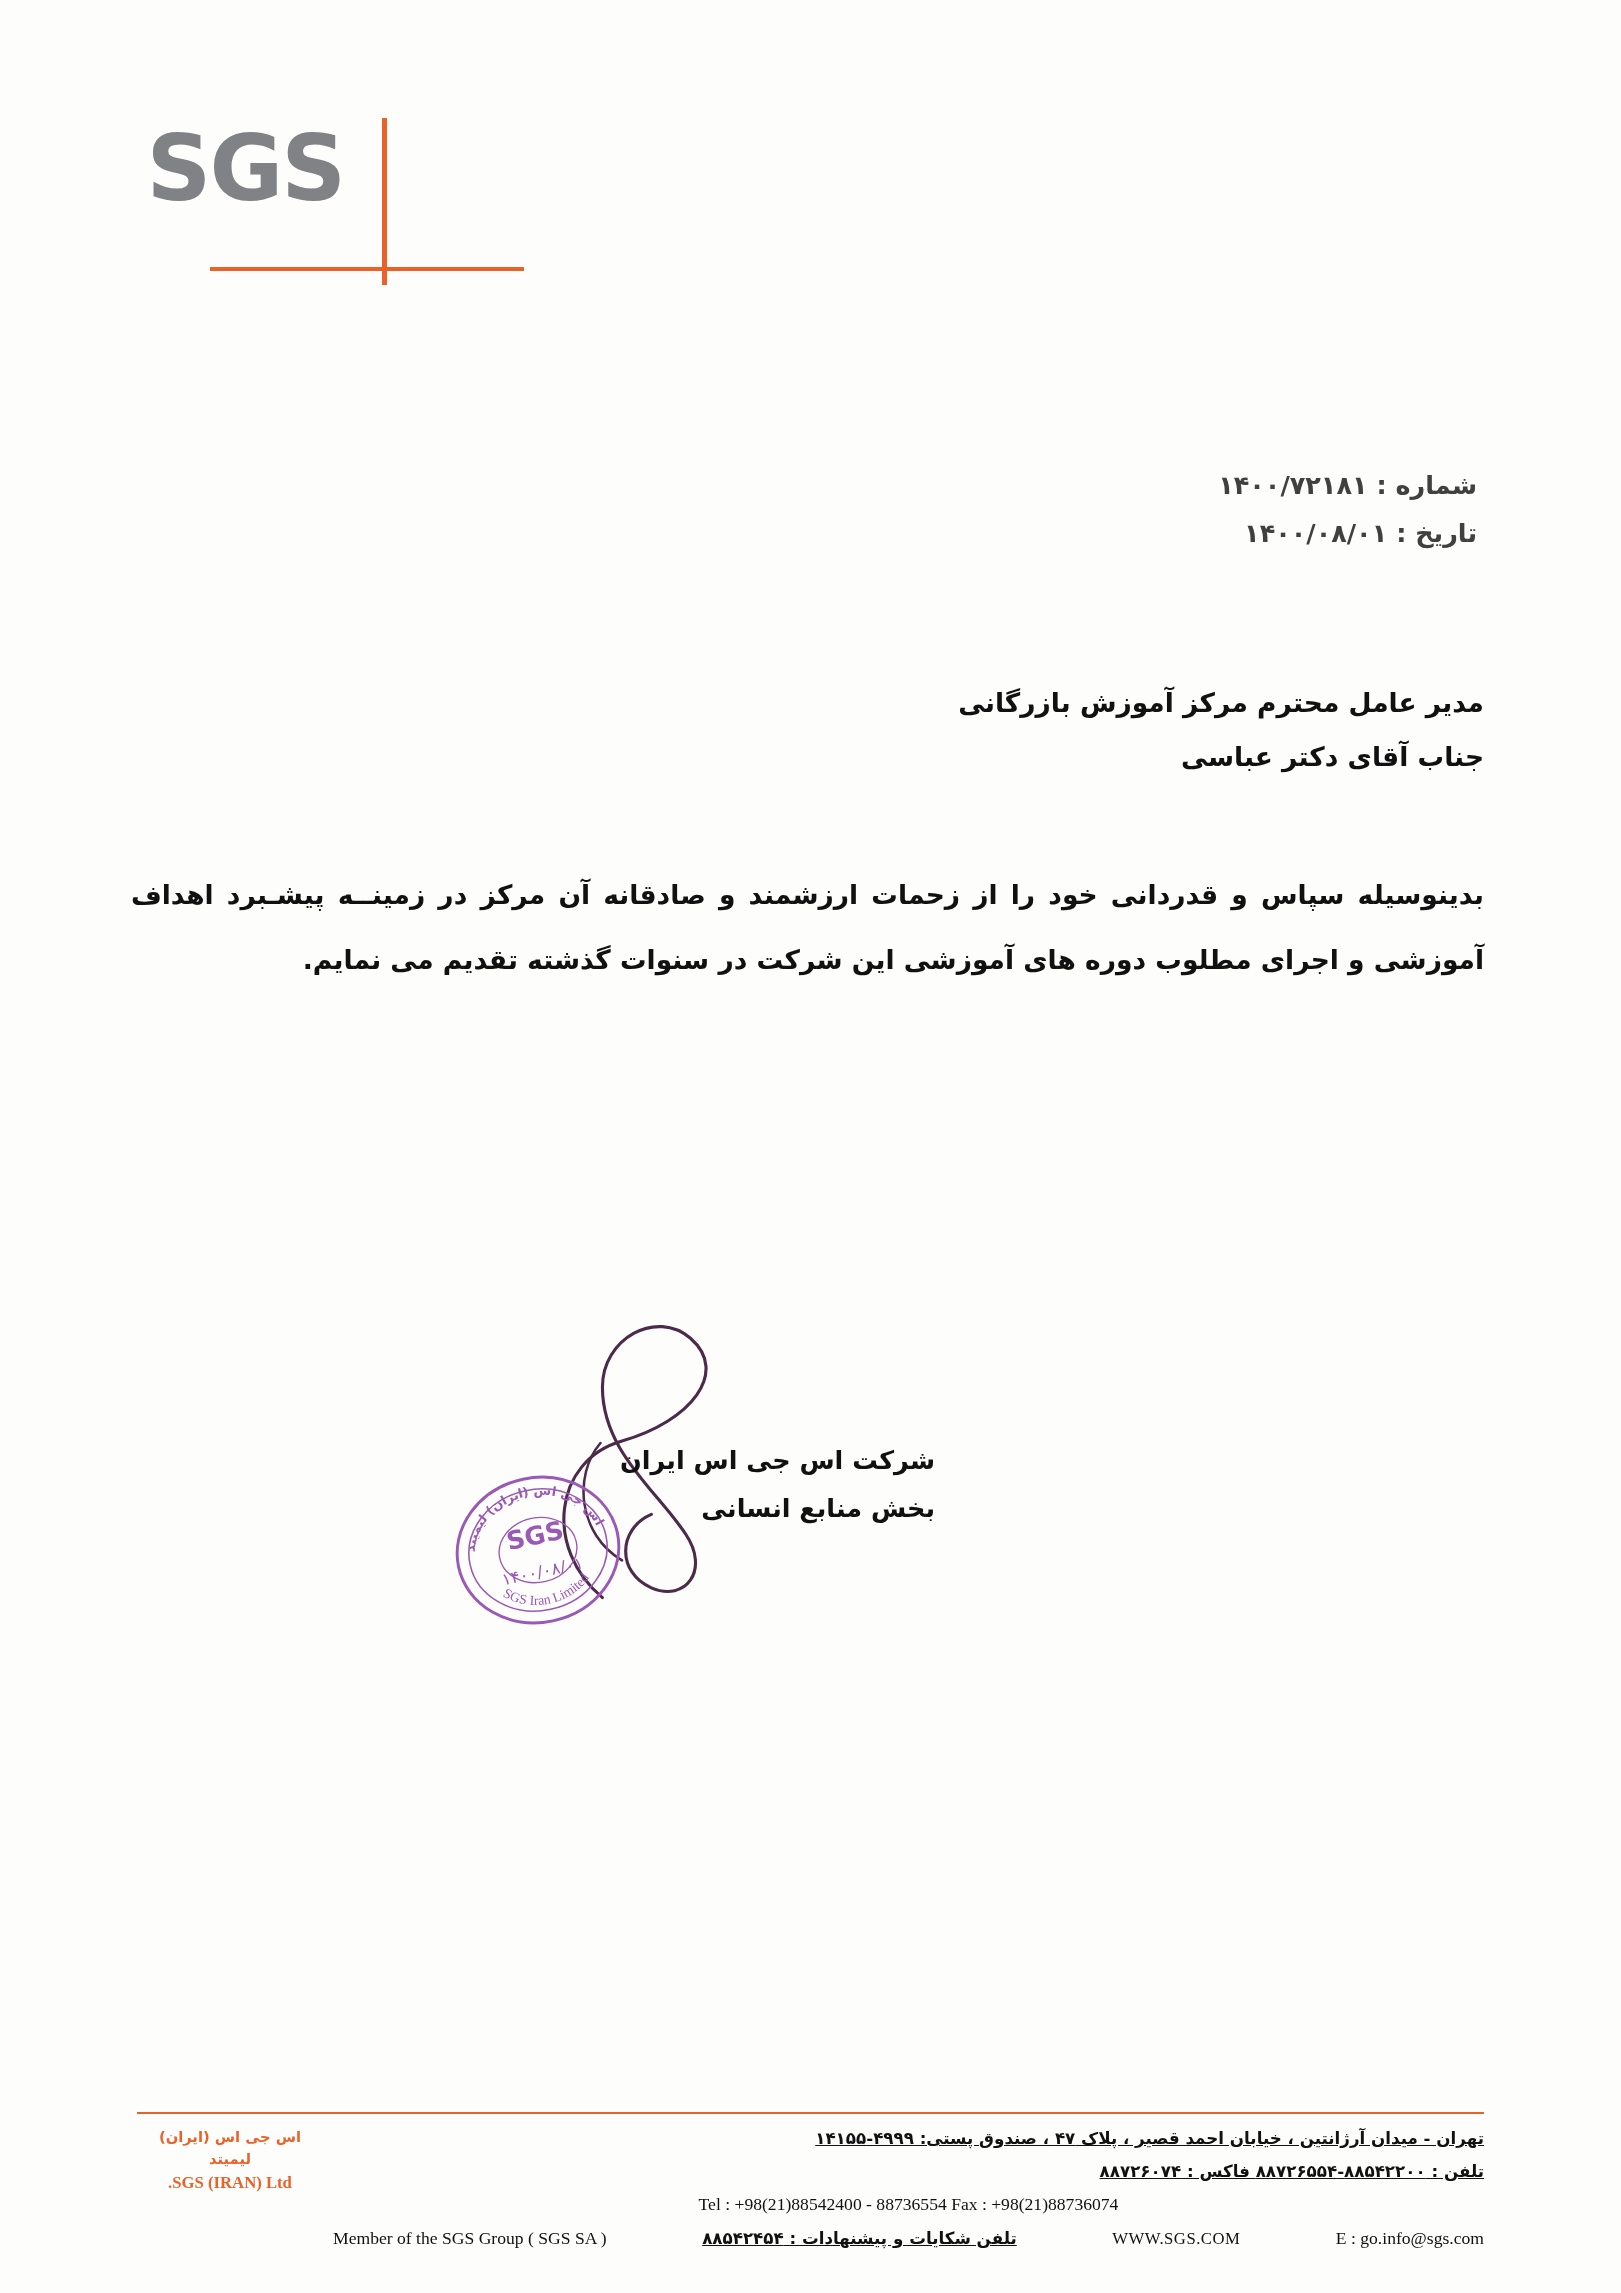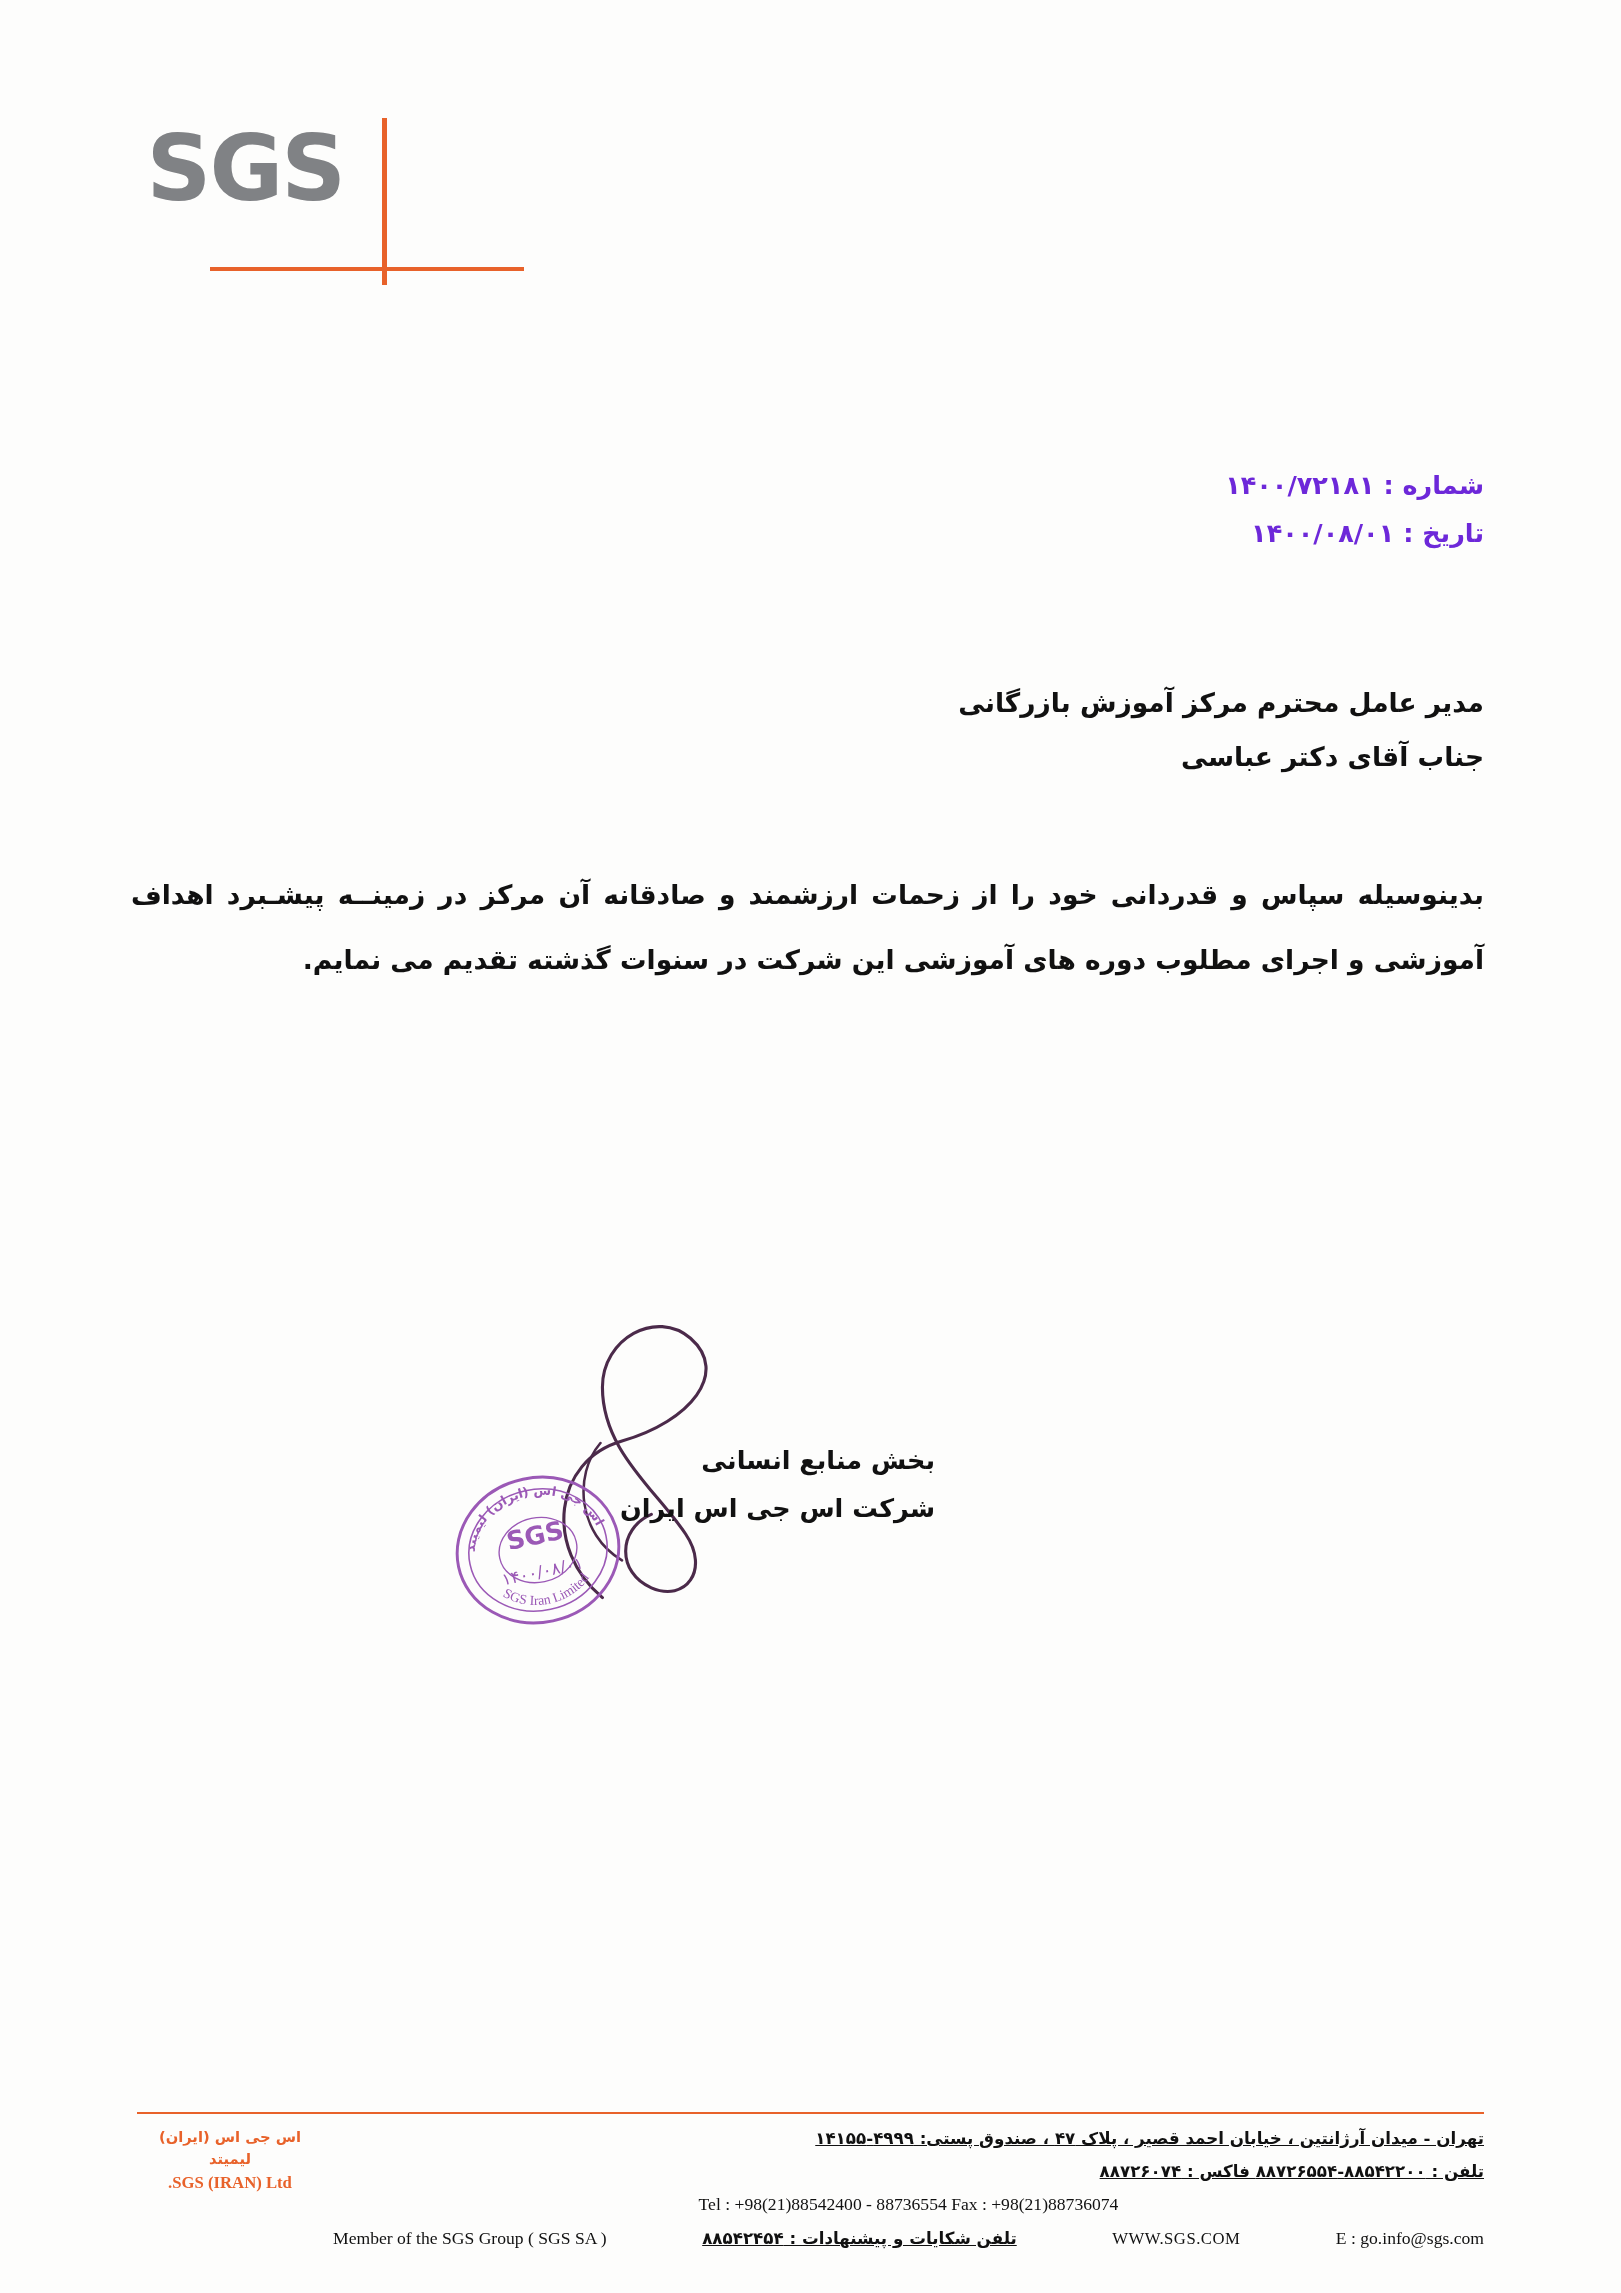--- a/index.html
+++ b/index.html
@@ -55,26 +55,26 @@
     top: 149px;
     width: 314px;
     height: 3.9px;
     background: #e8622a;
   }
 
   
   .ref-block {
     position: absolute;
     top: 461px;
-    right: 137px;
+    right: 144px;
     text-align: right;
     direction: rtl;
     font-size: 25.5px;
     line-height: 1.9;
-    color: #6d28d9;
+    color: #404040;
     font-weight: bold;
   }
   .ref-line { white-space: nowrap; }
 
   
   .addressee {
     position: absolute;
     top: 676px;
     right: 137px;
     text-align: right;
@@ -239,22 +239,22 @@
   <div class="body-copy">
     <p>بدینوسیله سپاس و قدردانی خود را از زحمات ارزشمند و صادقانه آن مرکز در زمینــه پیشـبرد اهداف آموزشی و اجرای مطلوب دوره های آموزشی این شرکت در سنوات گذشته تقدیم می نمایم.</p>
   </div>
 
   <div class="sig-area">
     <svg class="sig-scribble" viewBox="0 0 280 330">
       <path d="M120 300 C 60 250, 70 160, 140 140 C 210 120, 250 70, 210 35 C 175 5, 120 35, 120 85 C 120 150, 175 190, 205 235 C 230 272, 205 305, 170 290 C 135 275, 135 230, 170 215" fill="none" stroke="#4b2a4a" stroke-width="3.2" stroke-linecap="round"></path>
       <path d="M118 142 C 90 175, 95 235, 140 262" fill="none" stroke="#4b2a4a" stroke-width="2.6" stroke-linecap="round"></path>
     </svg>
     <div class="sig-text">
+      <div>شرکت اس جی اس ایران</div>
       <div>بخش منابع انسانی</div>
-      <div>شرکت اس جی اس ایران</div>
     </div>
   </div>
 
   <div class="stamp">
     <svg viewBox="0 0 210 185" width="206" height="181">
       <g transform="rotate(-12 105 92)">
         <ellipse cx="105" cy="92" rx="83" ry="74" fill="none" stroke="#9b59b6" stroke-width="3"></ellipse>
         <ellipse cx="105" cy="92" rx="71" ry="62" fill="none" stroke="#9b59b6" stroke-width="1.6"></ellipse>
         <ellipse cx="105" cy="92" rx="40" ry="33" fill="none" stroke="#9b59b6" stroke-width="1.4"></ellipse>
         <path id="arcTop" d="M 40 92 A 65 56 0 0 1 170 92" fill="none" stroke="none"></path>

